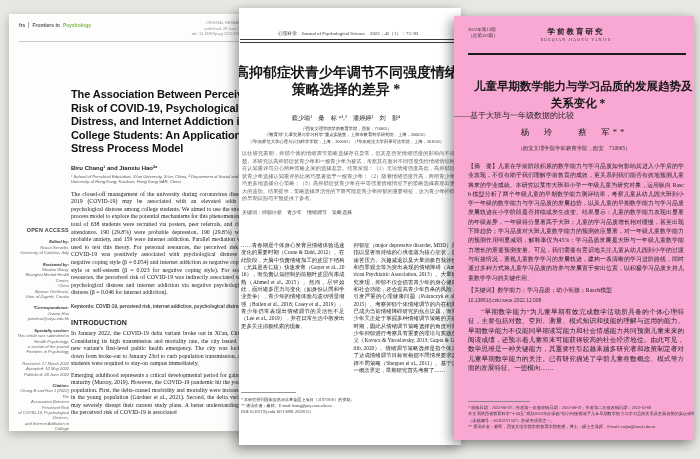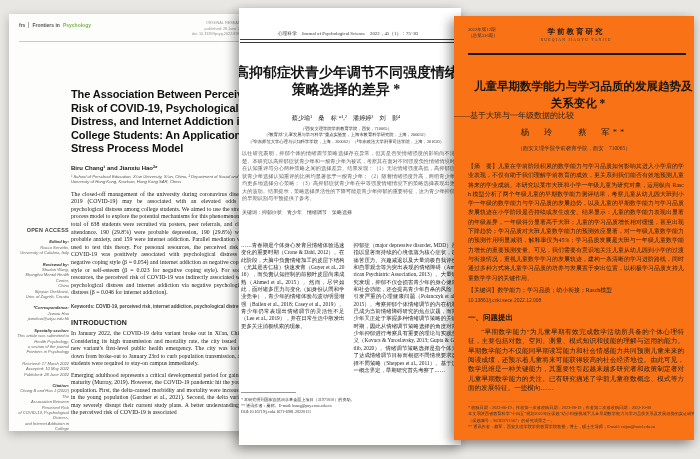--- a/index.html
+++ b/index.html
@@ -46,21 +46,21 @@
   .mp-affil{position:absolute;left:-4px;right:4px;top:118px;text-align:center;font-size:4.3px;line-height:6.3px;color:#333;}
   .mp-abs{position:absolute;left:3px;right:6px;top:142px;margin:0;font-size:5.2px;line-height:7.5px;
           text-align:justify;word-break:break-all;color:#5f5f5f;}
   .mp-kw{position:absolute;left:3px;top:201px;font-size:5px;color:#444;}
   .mp-cols{position:absolute;left:2px;right:4px;top:234px;display:flex;gap:9px;}
   .mp-col{flex:1;margin:0;font-size:5.4px;line-height:7.35px;text-align:justify;word-break:break-all;color:#1f1f1f;}
   .mp-fnrule{position:absolute;left:2px;top:384px;width:55px;height:1px;background:#999;}
   .mp-fn{position:absolute;left:2px;top:389px;width:108px;font-size:4.1px;line-height:6.2px;color:#333;}
 
   
-  .page-right{left:454px;top:16px;width:240px;height:424px;background:#f97316;z-index:3;
+  .page-right{left:454px;top:16px;width:240px;height:424px;background:#f9a8d4;z-index:3;
               box-shadow:-6px 4px 10px rgba(0,0,0,.22),0 3px 10px rgba(0,0,0,.28);
               font-family:"Liberation Serif","DejaVu Serif",serif;}
   .rp-header{position:absolute;left:14px;right:10px;top:11px;display:grid;grid-template-columns:1fr auto 1fr;align-items:start;}
   .rp-issue{font-size:4.6px;line-height:6.4px;color:#333;}
   .rp-journal{text-align:center;}
   .rp-jcn{font-size:7.5px;font-weight:bold;letter-spacing:2px;color:#222;}
   .rp-jpy{font-size:3.8px;letter-spacing:1.2px;color:#333;margin-top:1px;}
   .rp-rule{position:absolute;left:14px;right:8px;top:37px;height:1.8px;background:#1a1a1a;}
   .rp-title{position:absolute;left:8px;right:0px;top:50px;margin:12px;text-align:center;
             font-size:11.5px;line-height:16.5px;font-weight:bold;color:#151515;}
@@ -188,21 +188,20 @@
     <div class="rp-rule"></div>
     <h1 class="rp-title pre">儿童早期数学能力与学习品质的发展趋势及
 关系变化 *</h1>
     <div class="rp-subtitle">——基于大班与一年级数据的比较</div>
     <div class="rp-authors">杨　玲　　蔡　军**</div>
     <div class="rp-affil">（西安文理学院学前教育学院，西安　710065）</div>
     <div class="rp-flow">
       <p class="rp-abs">【摘　要】儿童在学前阶段积累的数学能力与学习品质如何影响其进入小学后的学业表现，不仅有助于我们理解学前教育的成效，更关系到我们能否有效地预测儿童将来的学业成就。本研究以某市大班和小学一年级儿童为研究对象，运用纵向 Rasch 模型分析了两个年级儿童的早期数学能力测评结果，考察儿童从幼儿园大班到小学一年级的数学能力与学习品质的发展趋势，以及儿童的早期数学能力与学习品质发展轨迹在小学阶段是否持续或发生改变。结果显示：儿童的数学能力表现出显著的年级差异，一年级得分显著高于大班；儿童的学习品质增长相对缓慢，甚至出现下降趋势；学习品质对大班儿童数学能力的预测效应显著，对一年级儿童数学能力的预测作用明显减弱，解释率仅为45%；学习品质发展是大班与一年级儿童数学能力增长的重要预测变量。可见，我们需要有意识地关注儿童从幼儿园到小学的过渡与衔接情况，重视儿童数学学习的发展轨迹，建构一条清晰的学习进阶路线，同时通过多种方式将儿童学习品质的培养与发展置于突出位置，以积极学习品质支持儿童数学学习的关键作用。</p>
       <div class="rp-kw">【关键词】数学能力；学习品质；幼小衔接；Rasch模型</div>
       <div class="rp-doi">10.13861/j.cnki.sece.2022.12.008</div>
-      <h2 class="rp-h2">一、问题提出</h2>
       <p class="rp-body">“早期数学能力”为儿童早期有效完成数学活动所具备的个体心理特征，主要包括对数、空间、测量、模式知识和技能的理解与运用的能力。早期数学能力不仅能同早期读写能力和社会情感能力共同预测儿童未来的阅读成绩，还预示着儿童将来可能获得较高的社会经济地位。由此可见，数学思维是一种关键能力，其重要性引起越来越多研究者和政策制定者对儿童早期数学能力的关注。已有研究描述了学前儿童在数概念、模式等方面的发展特征。一些横向……</p>
     </div>
     <div class="rp-fnrule"></div>
     <div class="rp-fn pre">* 收稿日期：2022-06-19；作者第一次修改稿日期：2022-08-19；作者第二次修改稿日期：2022-10-08
 本文系陕西省教育科学“十四五”规划2022年度课题“幼小衔接视域下儿童早期数学能力与学习品质关系及发展趋势的实证研究”
 （课题编号：SGH22Y1567）的研究成果之一。
 ** 通讯作者：蔡军，西安文理学院学前教育学院教授，博士，硕士生导师，E-mail: caijun@xawl.edu.cn</div>
   </section>
 
 </div>

